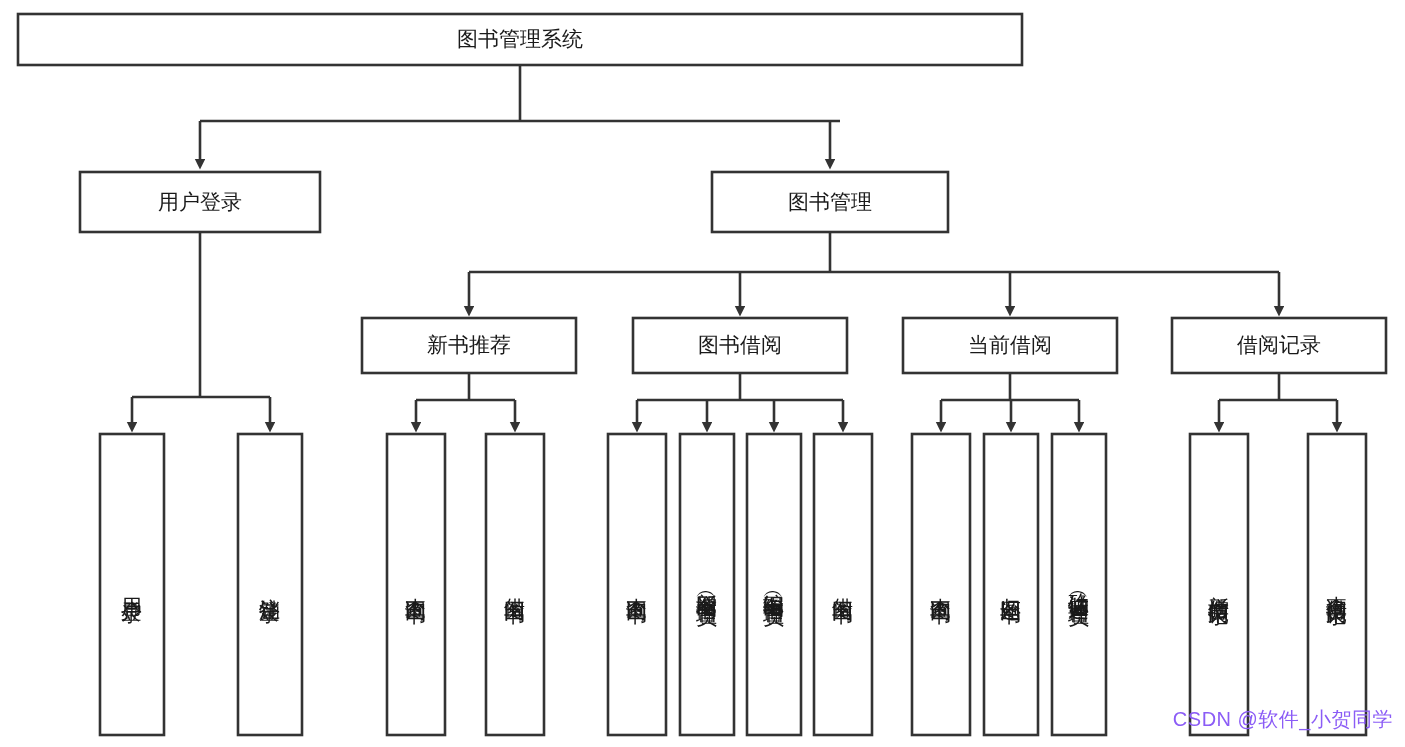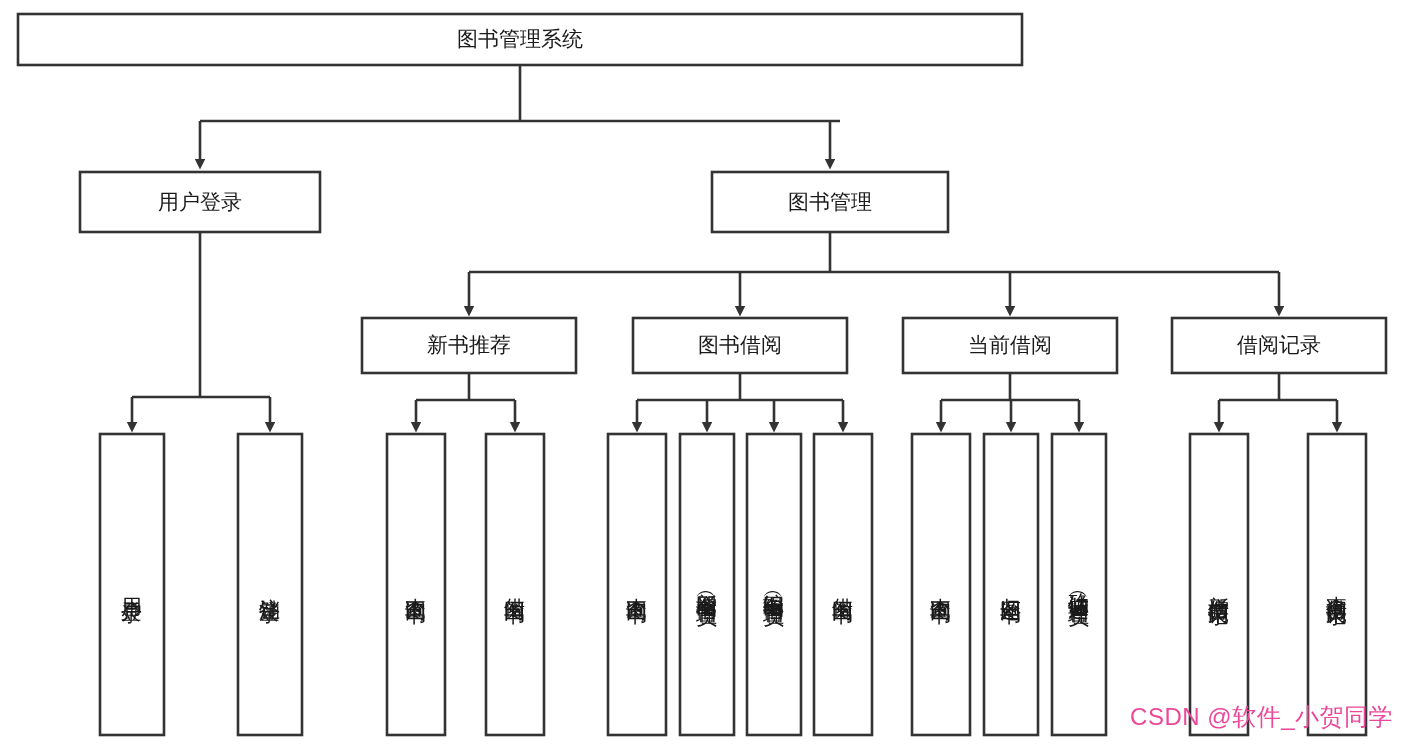--- a/index.html
+++ b/index.html
@@ -61,22 +61,22 @@
     justify-content: center;
     white-space: nowrap;
     pointer-events: none;
     user-select: none;
   }
   .watermark {
     position: absolute;
     right: 12px;
     bottom: 6px;
     font-family: "Liberation Sans", "DejaVu Sans", sans-serif;
-    font-size: 24px;
-    color: #ec4899;
+    font-size: 20px;
+    color: #8b5cf6;
     letter-spacing: 0.5px;
     white-space: nowrap;
   }
 </style>
 </head>
 <body>
 
 <div id="diagram-root">
 
   <svg id="tree-svg" viewBox="0 0 1405 747">

